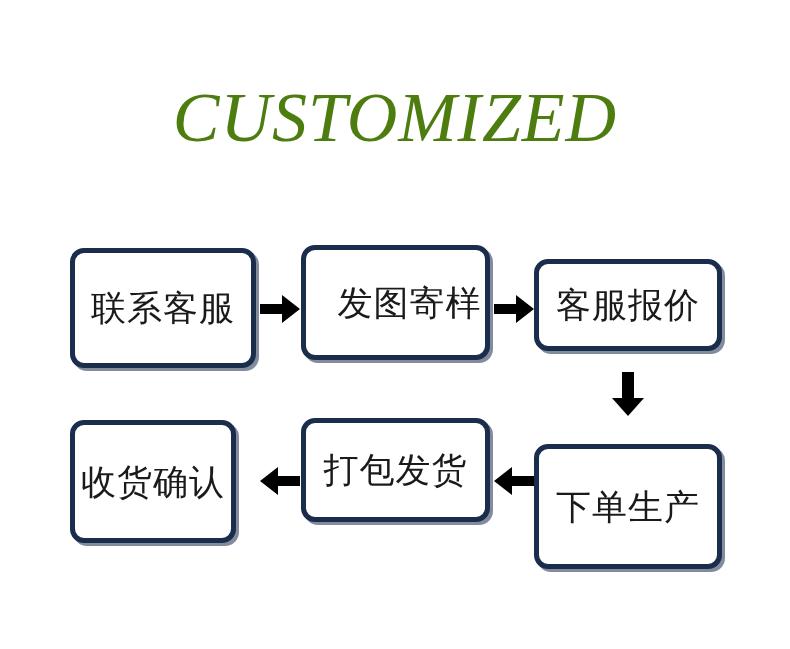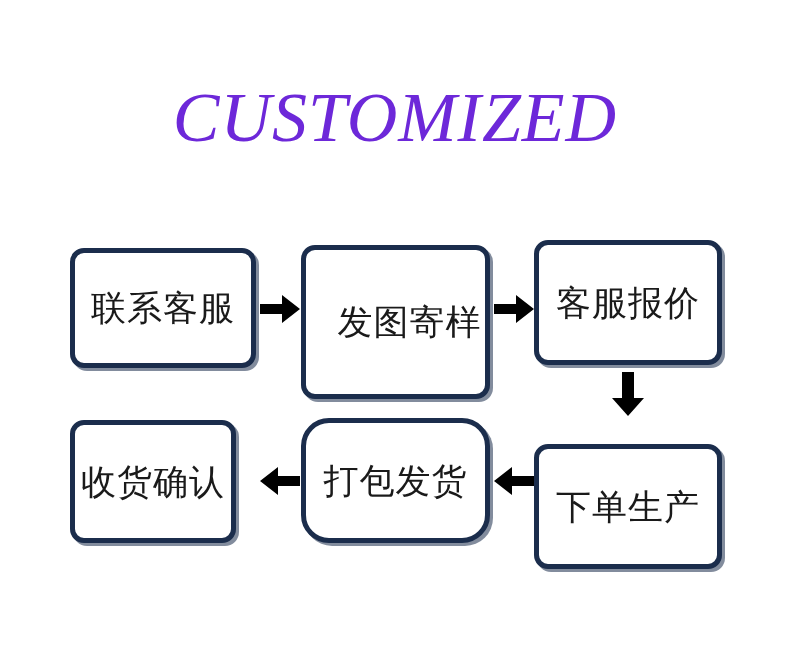--- a/index.html
+++ b/index.html
@@ -24,21 +24,21 @@
     width: 790px;
     text-align: center;
   }
   #title-en {
     font-family: "Liberation Serif", "DejaVu Serif", serif;
     font-style: italic;
     font-weight: 400;
     font-size: 70px;
     line-height: 72px;
     letter-spacing: 1px;
-    color: #6d28d9;
+    color: #4d7c0f;
     white-space: nowrap;
   }
   #title-cn {
     margin-top: 2px;
     font-family: "DejaVu Serif", "Liberation Serif", serif;
     font-weight: 400;
     font-size: 34px;
     line-height: 40px;
     letter-spacing: 3px;
     color: #1a1a1a;
@@ -70,25 +70,25 @@
     font-size: 35px;
     line-height: 40px;
     letter-spacing: 1px;
     color: #1a1a1a;
     white-space: nowrap;
     user-select: none;
   }
 
   
   #node-1 { left: 70px;  top: 248px; width: 186px; height: 120px; }
-  #node-2 { left: 301px; top: 245px; width: 189px; height: 154px; padding-left: 28px; }
-  #node-3 { left: 534px; top: 240px; width: 188px; height: 125px; }
+  #node-2 { left: 301px; top: 245px; width: 189px; height: 115px; padding-left: 28px; }
+  #node-3 { left: 534px; top: 259px; width: 188px; height: 92px; }
   
   #node-4 { left: 534px; top: 420px; width: 188px; height: 125px; margin-top: 24px; }
-  #node-5 { left: 301px; top: 418px; width: 189px; height: 125px; border-radius: 28px; }
+  #node-5 { left: 301px; top: 418px; width: 189px; height: 104px; }
   #node-6 { left: 70px;  top: 420px; width: 166px; height: 123px; }
 
   
   .arrow {
     position: absolute;
     display: block;
   }
   #arrow-1 { left: 258px; top: 292px; width: 44px; height: 34px; }
   #arrow-2 { left: 492px; top: 292px; width: 44px; height: 34px; }
   #arrow-3 { left: 608px; top: 370px; width: 40px; height: 48px; }

